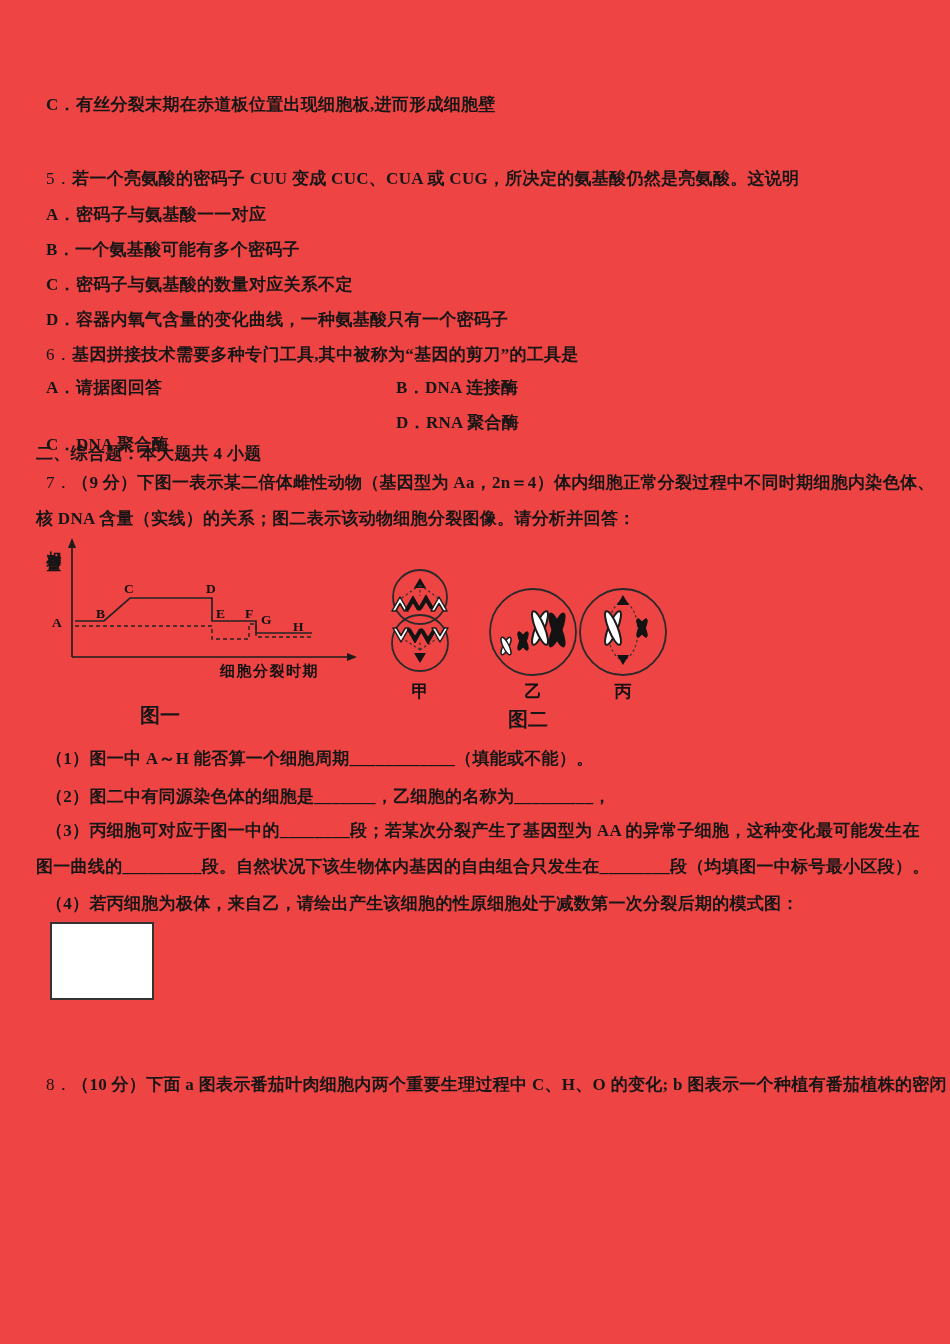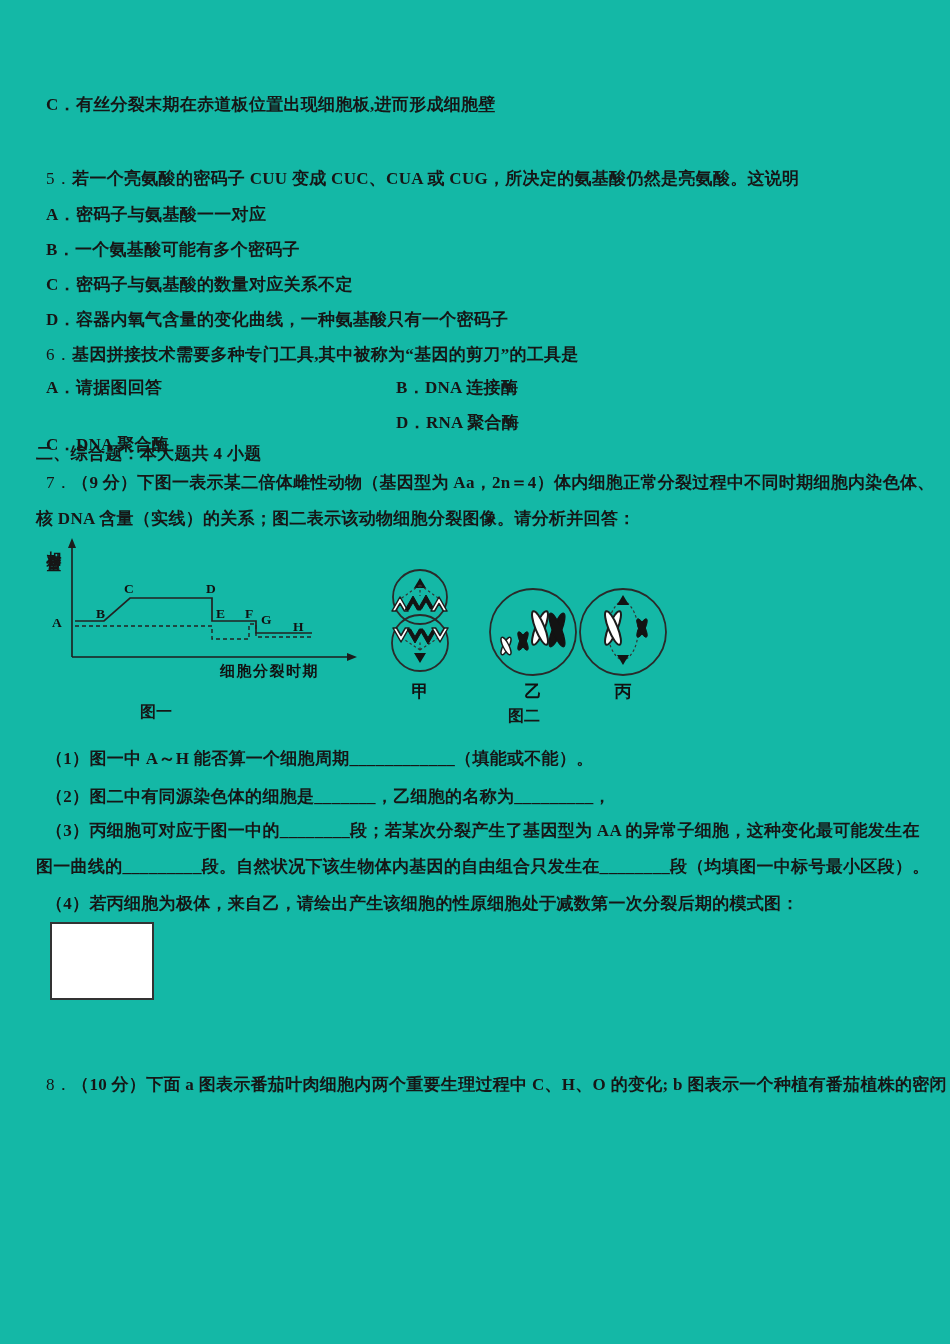--- a/index.html
+++ b/index.html
@@ -1,26 +1,26 @@
 <!DOCTYPE html>
 <html><head>
 <meta charset="utf-8">
 <style>
   html,body{margin:0;padding:0;background:#ffffff;}
   body{width:950px;height:1344px;position:relative;overflow:hidden;
        font-family:"Liberation Serif","DejaVu Sans",serif;color:#161616;}
-  .page{position:absolute;inset:0;background:#14b8a6;}
+  .page{position:absolute;inset:0;background:#ef4444;}
   .ln{position:absolute;left:46px;font-size:17px;font-weight:700;
       line-height:1.2;white-space:pre;letter-spacing:0.3px;}
   .ln .num{font-weight:400;}
   .wrap{left:36px;}
   .col2{left:396px;}
   .vlabel{position:absolute;left:44px;top:539px;writing-mode:vertical-rl;
       text-orientation:upright;font-size:15px;font-weight:700;letter-spacing:2px;}
-  .figcap{position:absolute;font-size:16px;font-weight:700;}
+  .figcap{position:absolute;font-size:20px;font-weight:700;}
   .ansbox{position:absolute;left:50px;top:922px;width:100px;height:74px;
       border:2px solid #333;background:#ffffff;}
   svg{position:absolute;overflow:visible;}
   .axis{stroke:#1c1c1c;stroke-width:1.6;fill:none;}
   .arrow{fill:#1c1c1c;stroke:none;}
   .solidline{fill:none;stroke:#222;stroke-width:1.7;}
   .dashline{fill:none;stroke:#222;stroke-width:1.4;stroke-dasharray:4,3;}
   .ptlabel{font-size:13.5px;font-weight:700;fill:#111;
       font-family:"Liberation Serif",serif;}
   .xaxislabel{font-size:15px;font-weight:700;fill:#111;letter-spacing:1.5px;}

